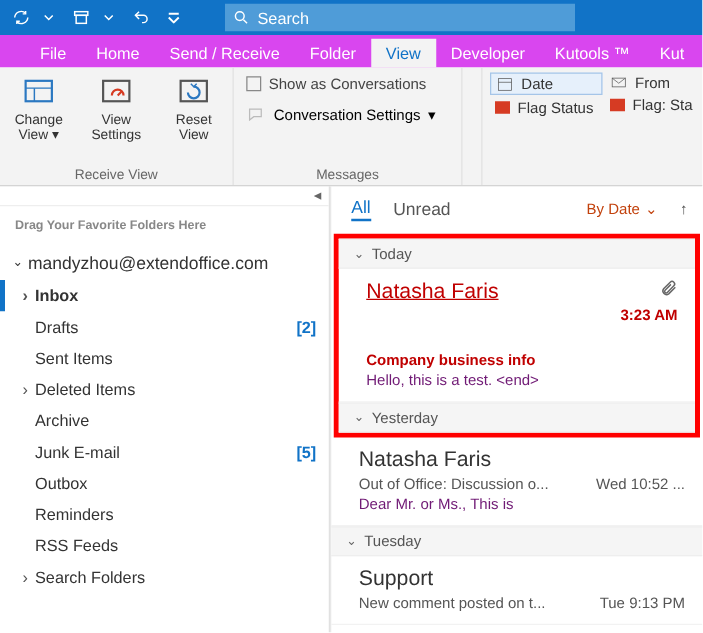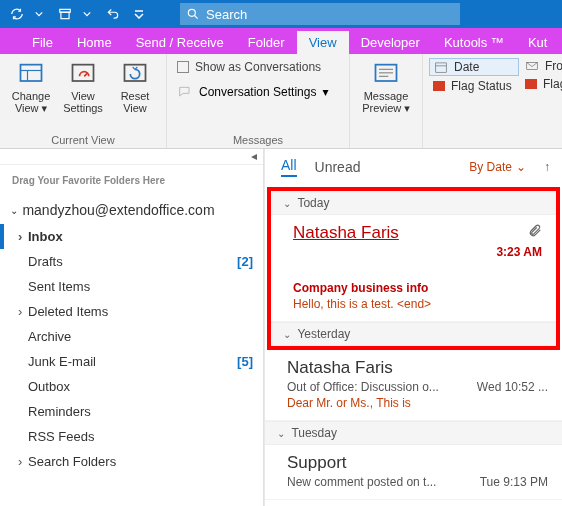--- a/index.html
+++ b/index.html
@@ -17,21 +17,21 @@
 
   
   .tabs { background: #d946ef; height: 26px; display: flex; align-items: flex-end; padding-left: 20px; gap: 0; }
   .tab { padding: 4px 12px; color: #fff; font-size: 13px; cursor: default; }
   .tab.active { background: #f3f3f3; color: #1173c7; }
 
   
   .ribbon { background: #f3f3f3; border-bottom: 1px solid #d4d4d4; height: 95px; display: flex; }
   .group { border-right: 1px solid #e1e1e1; display: flex; flex-direction: column; justify-content: space-between; padding: 4px 6px 2px 6px; }
   .group-label { text-align: center; font-size: 11px; color: #666; padding-top: 2px; }
-  .big-btns { display: flex; gap: 2px; }
+  .big-btns { display: flex; gap: 12px; }
   .big-btn { display: flex; flex-direction: column; align-items: center; width: 50px; padding: 2px; cursor: default; }
   .big-btn svg { margin-bottom: 2px; }
   .big-btn span { font-size: 11px; line-height: 12px; text-align: center; }
   .msg-group-rows { display: flex; flex-direction: column; gap: 6px; width: 170px; }
   .row-item { display: flex; align-items: center; gap: 6px; font-size: 12px; color: #444; padding: 2px 4px; }
   .row-item.dis { color: #000000; }
   .checkbox { width: 12px; height: 12px; border: 1px solid #888; display: inline-block; }
   .arr-group { display: flex; flex-direction: column; gap: 2px; width: 90px;}
   .arr-item { display:flex; align-items:center; gap:6px; font-size:12px; padding:1px 4px;}
   .arr-item.sel { border:1px solid #a5c5e8; background:#e6f0fb; }
@@ -54,21 +54,21 @@
   .filterbar .flt { font-size:14px; color:#555; }
   .filterbar .flt.active { color:#1173c7; border-bottom:2px solid #1173c7; padding-bottom:2px; }
   .filterbar .spacer { flex:1; }
   .sortby { font-size:12px; color:#c2410c; display:flex; align-items:center; gap:4px;}
   .grp-header { background:#f5f5f5; padding:4px 10px 4px 22px; font-size:12px; color:#555; display:flex; align-items:center; gap:6px; border-top:1px solid #eee; border-bottom:1px solid #eee;}
   .grp-header .chevd { font-size:10px; color:#666; margin-left:-10px;}
   .msg-item { padding: 8px 14px 10px 22px; border-bottom:1px solid #f2f2f2; cursor:default;}
   .msg-item .line1 { display:flex; justify-content:space-between; align-items:flex-start;}
   .msg-item .sender { font-size:17px; color:#333; }
   .msg-item .line2 { display:flex; justify-content:space-between; font-size:12px; color:#555; margin-top:2px;}
-  .msg-item .preview { font-size:12px; color:#c2410c; margin-top:2px; }
+  .msg-item .preview { font-size:12px; color:#701a75; margin-top:2px; }
   .msg-item.highlight { }
   .msg-item.highlight .sender { color:#c00000; text-decoration:underline; }
   .msg-item.highlight .line2 .subj { color:#c00000; font-weight:bold;margin-top:36px; }
   .msg-item.highlight .line2 .time { color:#c00000; font-weight:bold; }
   .redbox { border:4px solid #ff0000; margin:0 2px; }
   .attach-icon { color:#666; }
 </style>
 </head>
 <body>
 
@@ -150,52 +150,41 @@
       </div>
       <div class="big-btn">
         <svg width="28" height="28" viewBox="0 0 24 24">
             <rect x="3" y="4" width="18" height="14" fill="none" stroke="#555" stroke-width="1.5"></rect>
             <path d="M8 12a4 4 0 1 0 4-4" fill="none" stroke="#2b78c1" stroke-width="1.5"></path>
             <path d="M10 6l2 2 2-2" fill="none" stroke="#2b78c1"></path>
           </svg>
         <span>Reset View</span>
       </div>
     </div>
-    <div class="group-label">Current View</div>
+    <div class="group-label">Receive View</div>
   </div>
 
   <div class="group">
     <div class="msg-group-rows">
       <div class="row-item">
         <span class="checkbox"></span>
         <span>Show as Conversations</span>
       </div>
       <div class="row-item dis">
         <svg width="16" height="16" viewBox="0 0 24 24">
             <path d="M4 5h14v9H9l-5 4V5z" fill="none" stroke="#bbb" stroke-width="1.5"></path>
           </svg>
         <span>Conversation Settings</span>
         <span>▾</span>
       </div>
     </div>
     <div class="group-label">Messages</div>
   </div>
 
   <div class="group" style="border-right:1px solid #e1e1e1;">
-    <div class="big-btns">
-      <div class="big-btn" style="width:60px;">
-        <svg width="30" height="28" viewBox="0 0 24 24">
-            <rect x="3" y="4" width="18" height="14" fill="none" stroke="#2b78c1" stroke-width="1.5"></rect>
-            <line x1="6" y1="8" x2="18" y2="8" stroke="#888"></line>
-            <line x1="6" y1="11" x2="18" y2="11" stroke="#888"></line>
-            <line x1="6" y1="14" x2="14" y2="14" stroke="#888"></line>
-          </svg>
-        <span><span>Message Preview</span> ▾</span>
-      </div>
-    </div>
     <div class="group-label">&nbsp;</div>
   </div>
 
   <div class="group" style="border-right:none;">
     <div style="display:flex; gap:2px;">
       <div class="arr-group">
         <div class="arr-item sel">
           <svg width="14" height="14" viewBox="0 0 24 24">
               <rect x="3" y="5" width="18" height="16" fill="none" stroke="#555"></rect>
               <line x1="3" y1="10" x2="21" y2="10" stroke="#555"></line>

